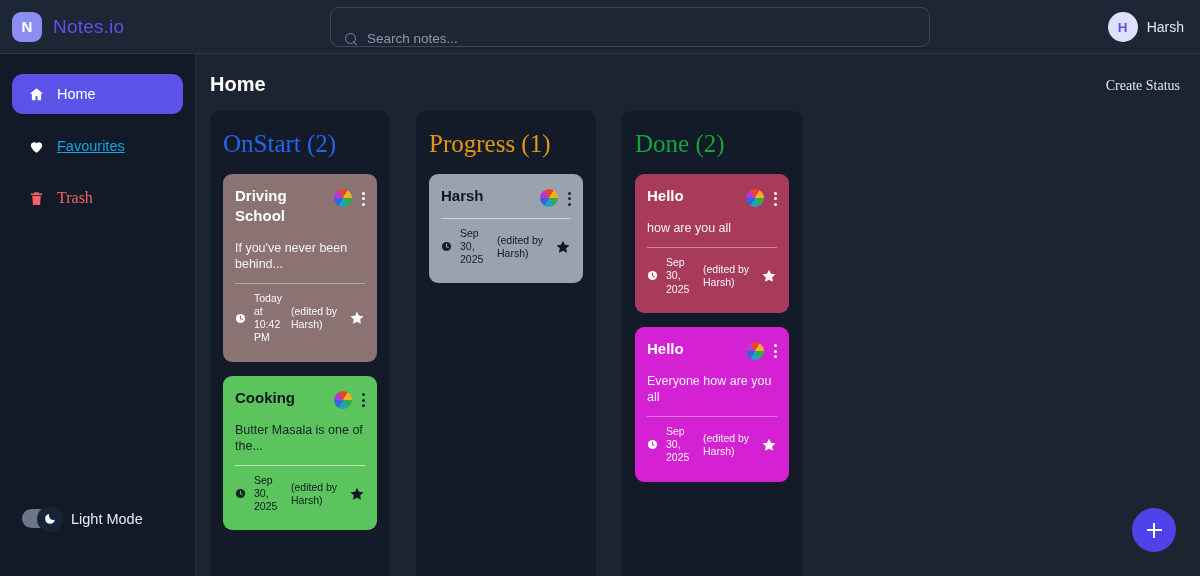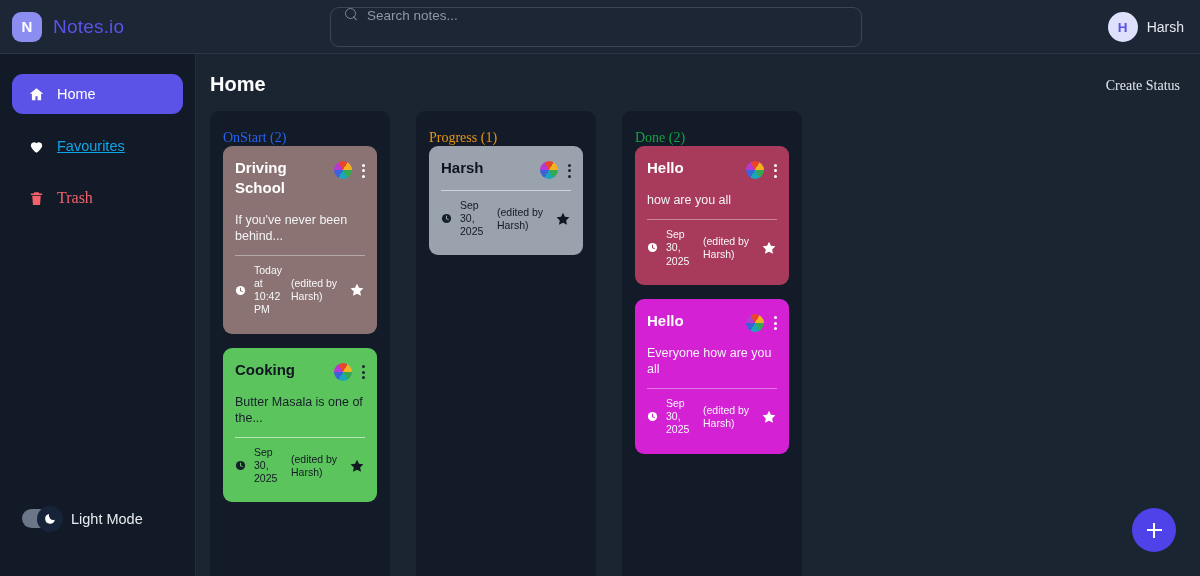--- a/index.html
+++ b/index.html
@@ -24,24 +24,24 @@
     background: #8b8df0;
     display: flex; align-items: center; justify-content: center;
     color: #ffffff; font-size: 15px; font-weight: bold;
   }
   #brand-name {
     color: #5b52e8; font-size: 19px; font-weight: normal;
     letter-spacing: .2px;
   }
   #search-wrap { flex: 0 0 auto; }
   #search-box {
-    width: 532px; height: 40px;
+    width: 600px; height: 40px;
     border: 1px solid #3a4556; border-radius: 9px;
     background: #1d2635;
-    display: flex; align-items: flex-start; gap: 9px;
+    display: flex; align-items: flex-end; gap: 9px;
     padding: 0 14px;
   }
   #search-box .mag {
     width: 13px; height: 13px; flex: 0 0 13px;
     position: relative;
   }
   #search-box .mag::before {
     content: ""; position: absolute; left: 0; top: 0;
     width: 9px; height: 9px; border: 1.4px solid #7b8699; border-radius: 50%;
   }
@@ -130,21 +130,21 @@
   }
   .column {
     width: 180px; height: 465px;
     background: #141b28;
     border-radius: 9px 9px 0 0;
     padding: 19px 13px 0 13px;
     flex: 0 0 180px;
   }
   .col-title {
     font-family: "Liberation Serif", serif;
-    font-size: 14px; 
+    font-size: 25px; margin-bottom: 16px;
   }
   .card {
     border-radius: 9px;
     padding: 12px 12px 17px 12px;
     margin-bottom: 14px;
   }
   .card-top {
     display: flex; align-items: flex-start; justify-content: space-between;
     gap: 4px;
   }

